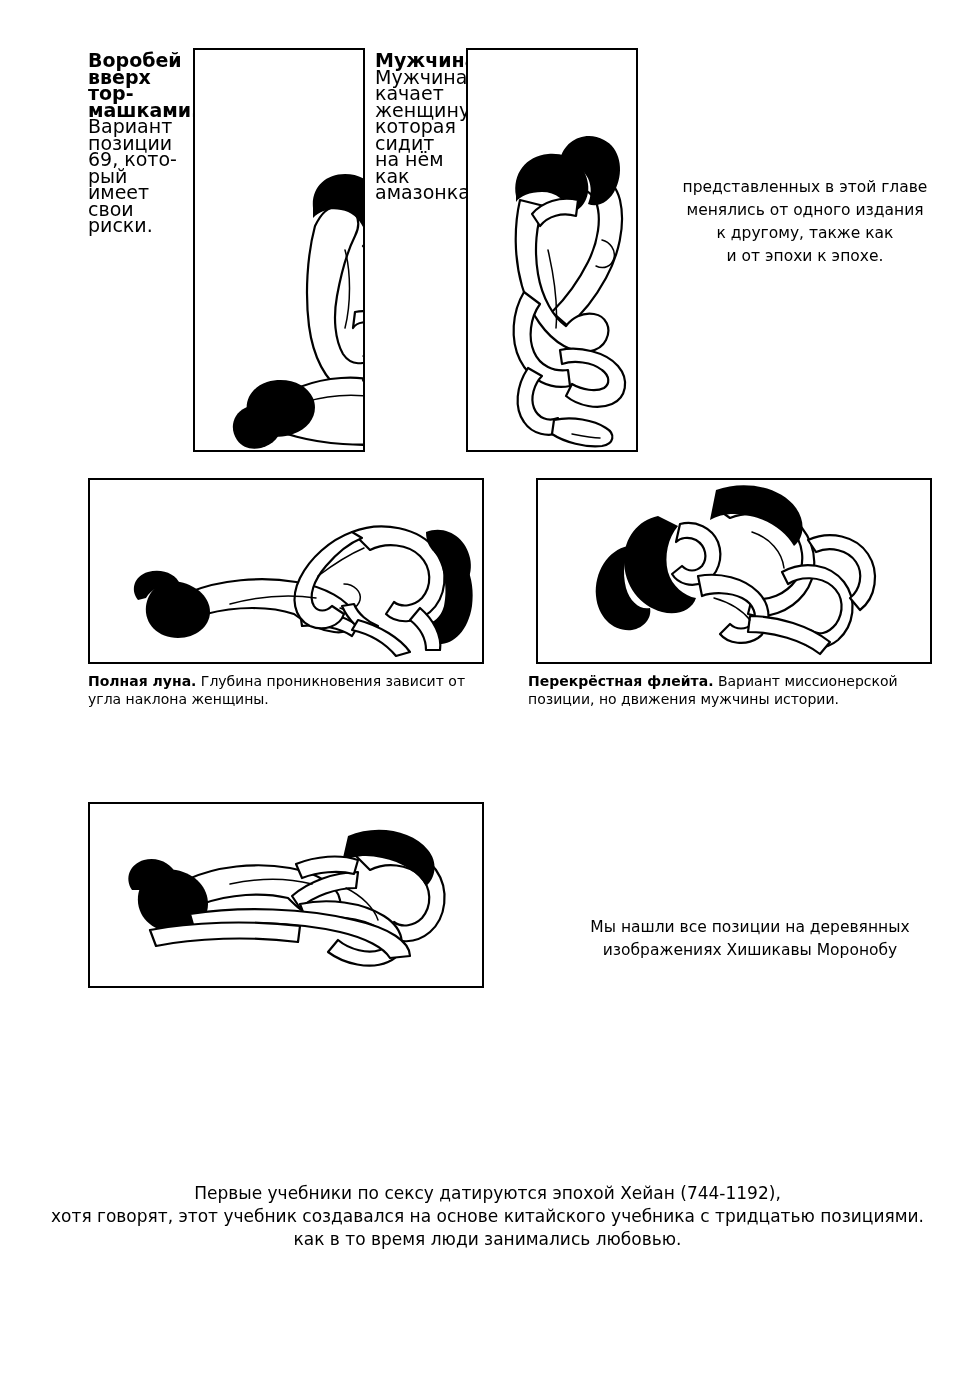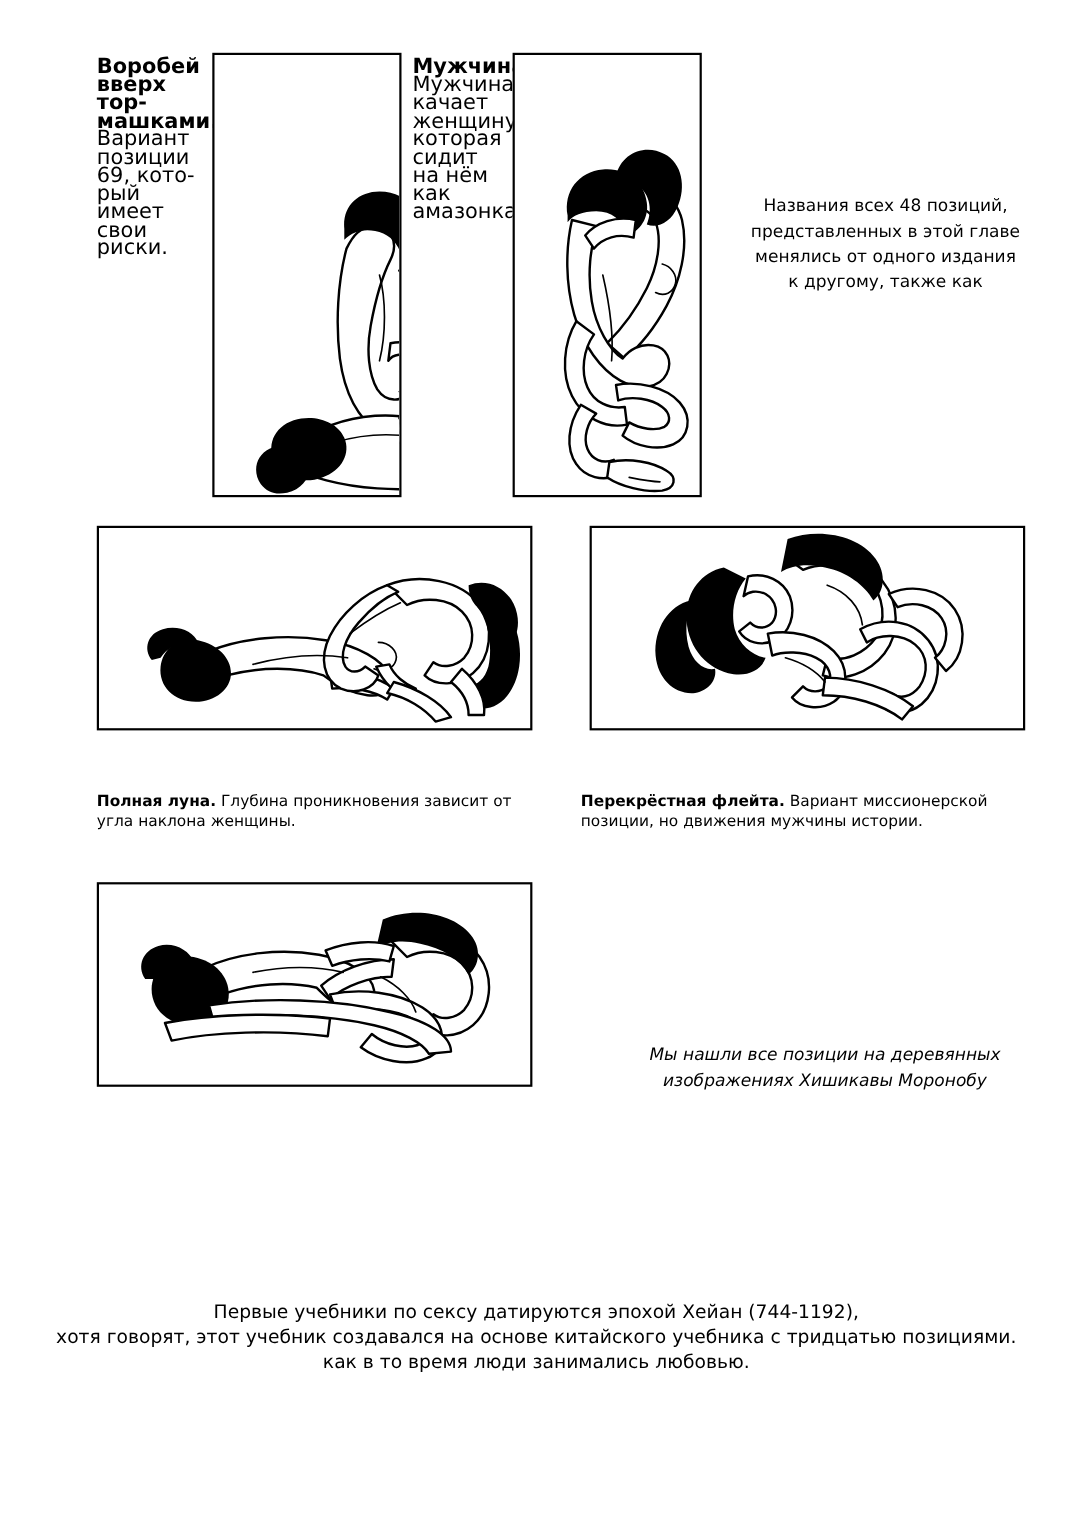--- a/index.html
+++ b/index.html
@@ -36,21 +36,20 @@
     font-size: 19px;
     line-height: 16.5px;
     width: 96px;
   }
   .side-caption .bold { font-weight: bold; }
 
   .under-caption {
     position: absolute;
     font-size: 14px;
     line-height: 18px;
-    margin-top: 48px;
   }
   .under-caption .bold { font-weight: bold; }
 
   .note {
     position: absolute;
     font-size: 15.5px;
     line-height: 23px;
     text-align: center;
   }
 
@@ -132,24 +131,24 @@
 
       <path class="skin" d="M60 318 C48 336 46 358 56 372 C64 384 80 388 94 382 L90 368 C80 372 70 368 66 358 C62 348 66 334 74 326 Z"></path>
       <path class="skin" d="M86 370 C104 366 126 370 138 378 C148 384 146 394 134 396 C118 398 96 392 84 384 Z"></path>
 
       <path class="thin" d="M104 384 C114 386 124 388 132 388"></path>
       <path class="thin" d="M80 200 C86 226 90 254 88 278"></path>
     </svg>
   </div>
 
   <div class="note" style="left:645px; top:176px; width:320px;">
-    <div>Названия всех 48 позиций,</div>
     <div>представленных в этой главе</div>
     <div>менялись от одного издания</div>
     <div>к другому, также как</div>
+    <div>и от эпохи к эпохе.</div>
   </div>
 
   <div class="frame" style="left:88px; top:478px; width:392px; height:182px;">
     <svg viewBox="0 0 392 182" preserveAspectRatio="none">
 
       <path class="skin" d="M100 112 C130 100 170 96 206 102 C236 107 258 120 264 134 C268 146 258 154 244 152 C228 150 214 142 204 134 C180 126 146 126 116 134 Z"></path>
 
       <path class="ink" d="M90 102 C72 98 58 110 56 126 C54 144 68 158 88 158 C106 158 120 146 120 132 C120 118 108 106 90 102 Z"></path>
       <path class="ink" d="M48 120 C40 110 44 96 58 92 C72 88 86 94 90 104 C76 102 62 108 56 118 Z"></path>
 
@@ -220,21 +219,21 @@
 
       <path class="skin" d="M210 100 C238 94 272 98 294 112 C316 126 318 150 298 158 C280 166 254 160 238 148 L248 136 C260 146 278 150 290 146 C300 142 300 132 288 124 C272 114 242 110 216 116 Z"></path>
       <path class="skin" d="M100 110 C150 102 216 104 264 116 C300 124 320 138 320 152 L300 154 C294 144 276 134 250 128 C206 118 146 116 104 124 Z"></path>
       <path class="skin" d="M60 126 C100 118 160 116 210 122 L208 138 C160 132 104 134 66 142 Z"></path>
       <path class="thin" d="M140 80 C168 74 198 74 222 80"></path>
       <path class="thin" d="M256 84 C272 92 284 104 288 116"></path>
     </svg>
   </div>
 
 
-  <div class="note" style="left:540px; top:948px; width:420px;font-style:italic;">
+  <div class="note" style="left:540px; top:916px; width:420px;">
     <div>Мы нашли все позиции на деревянных</div>
     <div>изображениях Хишикавы Моронобу</div>
   </div>
 
   <div class="bottom-note" style="top:1182px;">
     <div>Первые учебники по сексу датируются эпохой Хейан (744-1192),</div>
     <div>хотя говорят, этот учебник создавался на основе китайского учебника с тридцатью позициями.</div>
     <div>как в то время люди занимались любовью.</div>
   </div>
 

